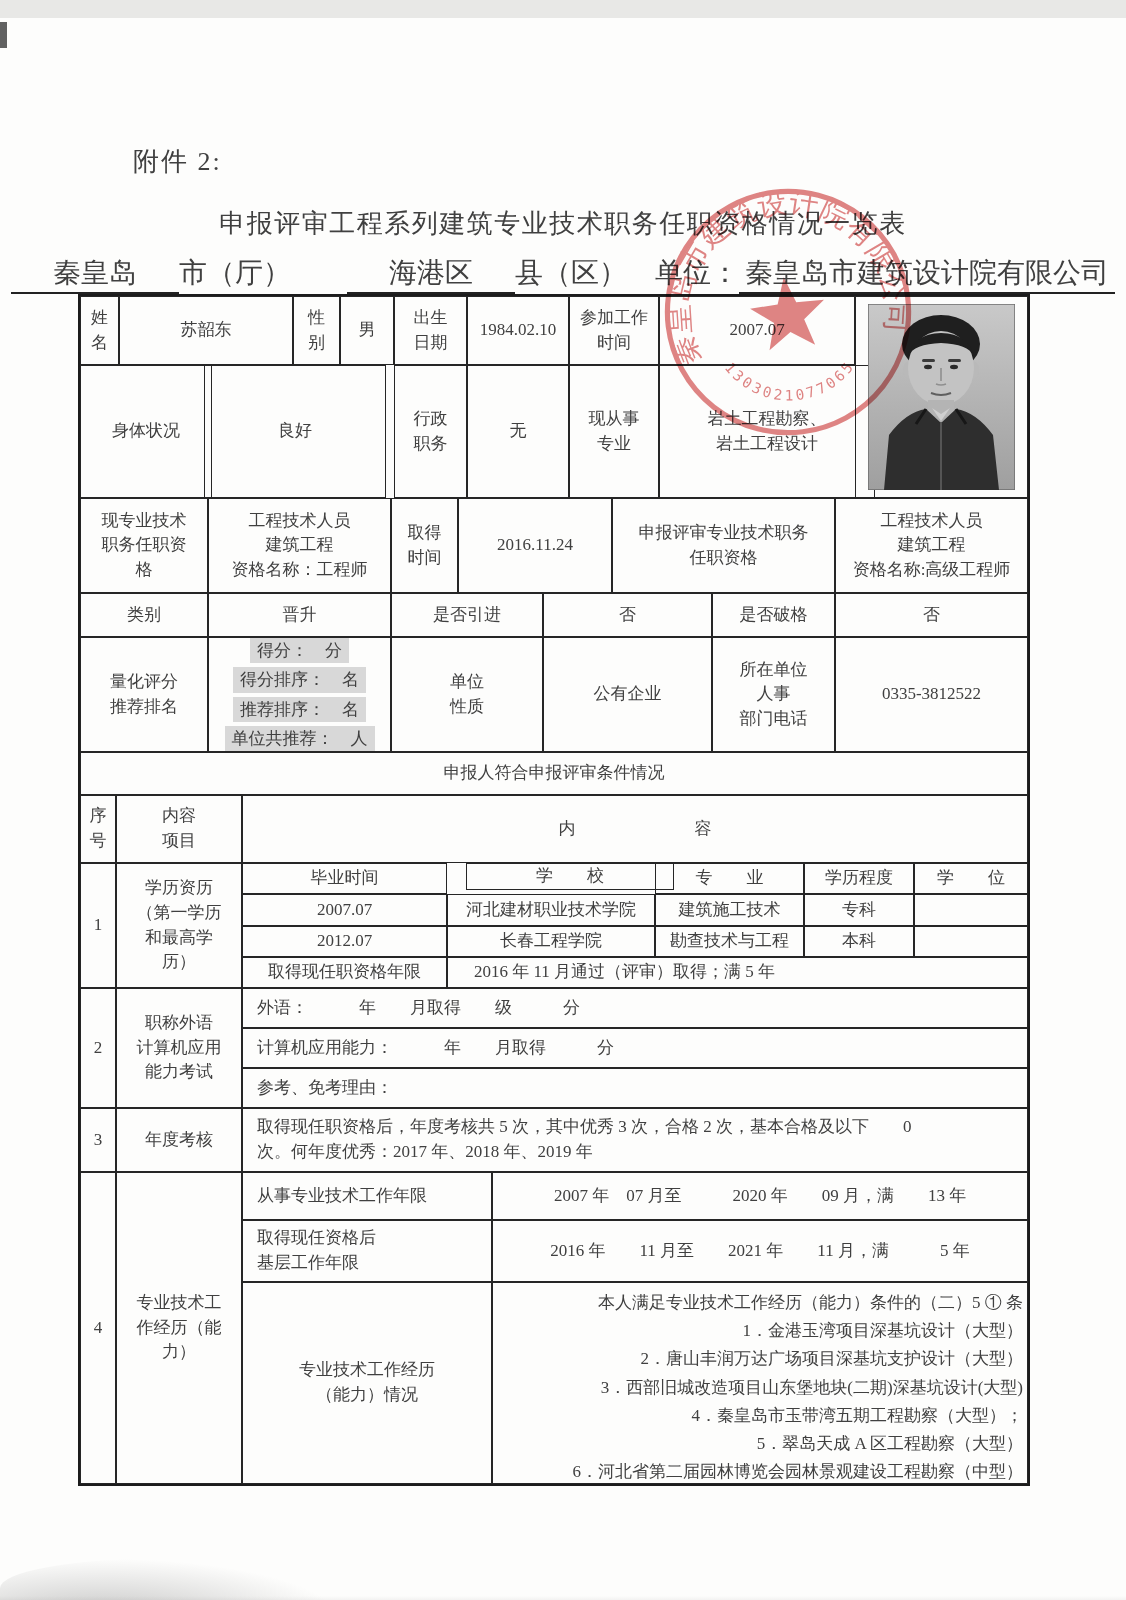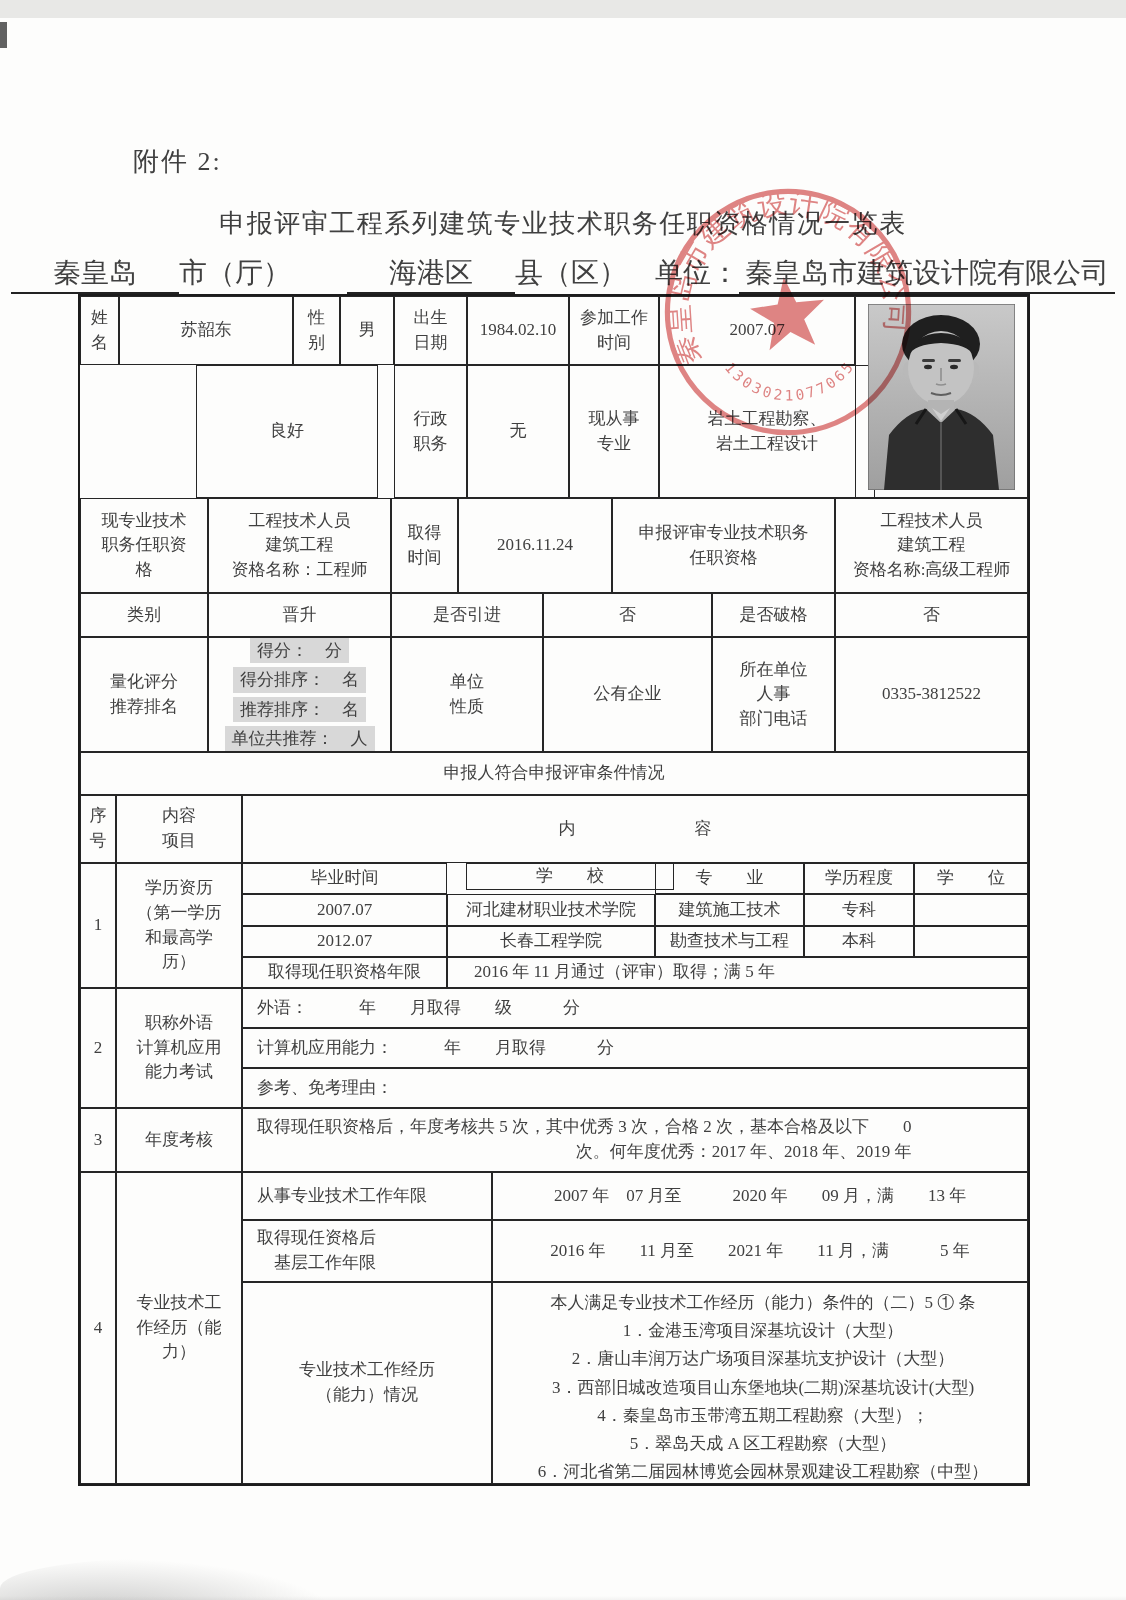--- a/index.html
+++ b/index.html
@@ -9,23 +9,23 @@
   .attach{position:absolute;left:133px;top:126px;font-size:26px;letter-spacing:2px;}
   .title{position:absolute;left:0;top:188px;width:1126px;text-align:center;font-size:26px;letter-spacing:1.5px;}
   .subtitle{position:absolute;left:0;top:236px;width:1126px;text-align:center;font-size:28px;white-space:pre;}
   .u{border-bottom:2px solid #222;padding:0 14px;display:inline-block;}
   .u2{border-bottom:2px solid #222;padding:0 6px;display:inline-block;}
   
   .tbl{position:absolute;left:78px;top:276px;width:948px;height:1188px;border:2px solid #1c1c1c;}
   .c{position:absolute;box-sizing:border-box;border:1px solid #262626;
      display:flex;align-items:center;justify-content:center;flex-direction:column;
      text-align:center;font-size:17px;line-height:1.45;white-space:pre-line;overflow:hidden;}
-  .alv{align-items:flex-start;justify-content:center;text-align:right;padding-left:14px;padding-right:6px;}
+  .alv{align-items:flex-start;justify-content:center;text-align:left;padding-left:14px;padding-right:6px;}
   .hl{display:inline-block;background:#d8d8d8;padding:0 7px;margin:2px 0;line-height:1.5;}
-  .list{align-items:center;justify-content:flex-start;text-align:left;padding:6px 4px 0 10px;}
+  .list{align-items:flex-end;justify-content:flex-start;text-align:left;padding:6px 4px 0 10px;}
   .list div{line-height:28.2px;}
   
   .seal{position:absolute;left:654px;top:158px;width:268px;height:268px;mix-blend-mode:multiply;opacity:.82;}
   
   .corner-mark{position:absolute;left:0;top:4px;width:7px;height:26px;background:#3a3a3a;opacity:.8;}
   .bottom-shade{position:absolute;left:0;bottom:0;width:100%;height:22px;
      background:linear-gradient(to top,rgba(140,140,140,.5),rgba(160,160,160,0));}
   .bottom-blob{position:absolute;left:0;bottom:0;width:340px;height:60px;border-radius:60% 60% 0 0;
      background:radial-gradient(ellipse at 30% 100%,rgba(130,130,130,.45),rgba(150,150,150,0) 70%);}
 </style>
@@ -49,21 +49,22 @@
     <div class="c" style="left:213px;top:0;width:47px;height:69px">性
 别</div>
     <div class="c" style="left:260px;top:0;width:54px;height:69px">男</div>
     <div class="c" style="left:314px;top:0;width:73px;height:69px">出生
 日期</div>
     <div class="c" style="left:387px;top:0;width:102px;height:69px">1984.02.10</div>
     <div class="c" style="left:489px;top:0;width:90px;height:69px">参加工作
 时间</div>
     <div class="c" style="left:579px;top:0;width:196px;height:69px">2007.07</div>
 
-    <div class="c" style="left:116px;top:69px;width:182px;height:133px">良好</div>
+    <div class="c" style="left:0;top:69px;width:132px;height:133px">身体状况</div>
+    <div class="c" style="left:124px;top:69px;width:182px;height:133px">良好</div>
     <div class="c" style="left:314px;top:69px;width:73px;height:133px">行政
 职务</div>
     <div class="c" style="left:387px;top:69px;width:102px;height:133px">无</div>
     <div class="c" style="left:489px;top:69px;width:90px;height:133px">现从事
 专业</div>
     <div class="c" style="left:579px;top:69px;width:216px;height:133px">岩土工程勘察、
 岩土工程设计</div>
 
     <div class="c" style="left:775px;top:0;width:173px;height:202px">
       <svg width="147" height="186" viewBox="0 0 147 186">

